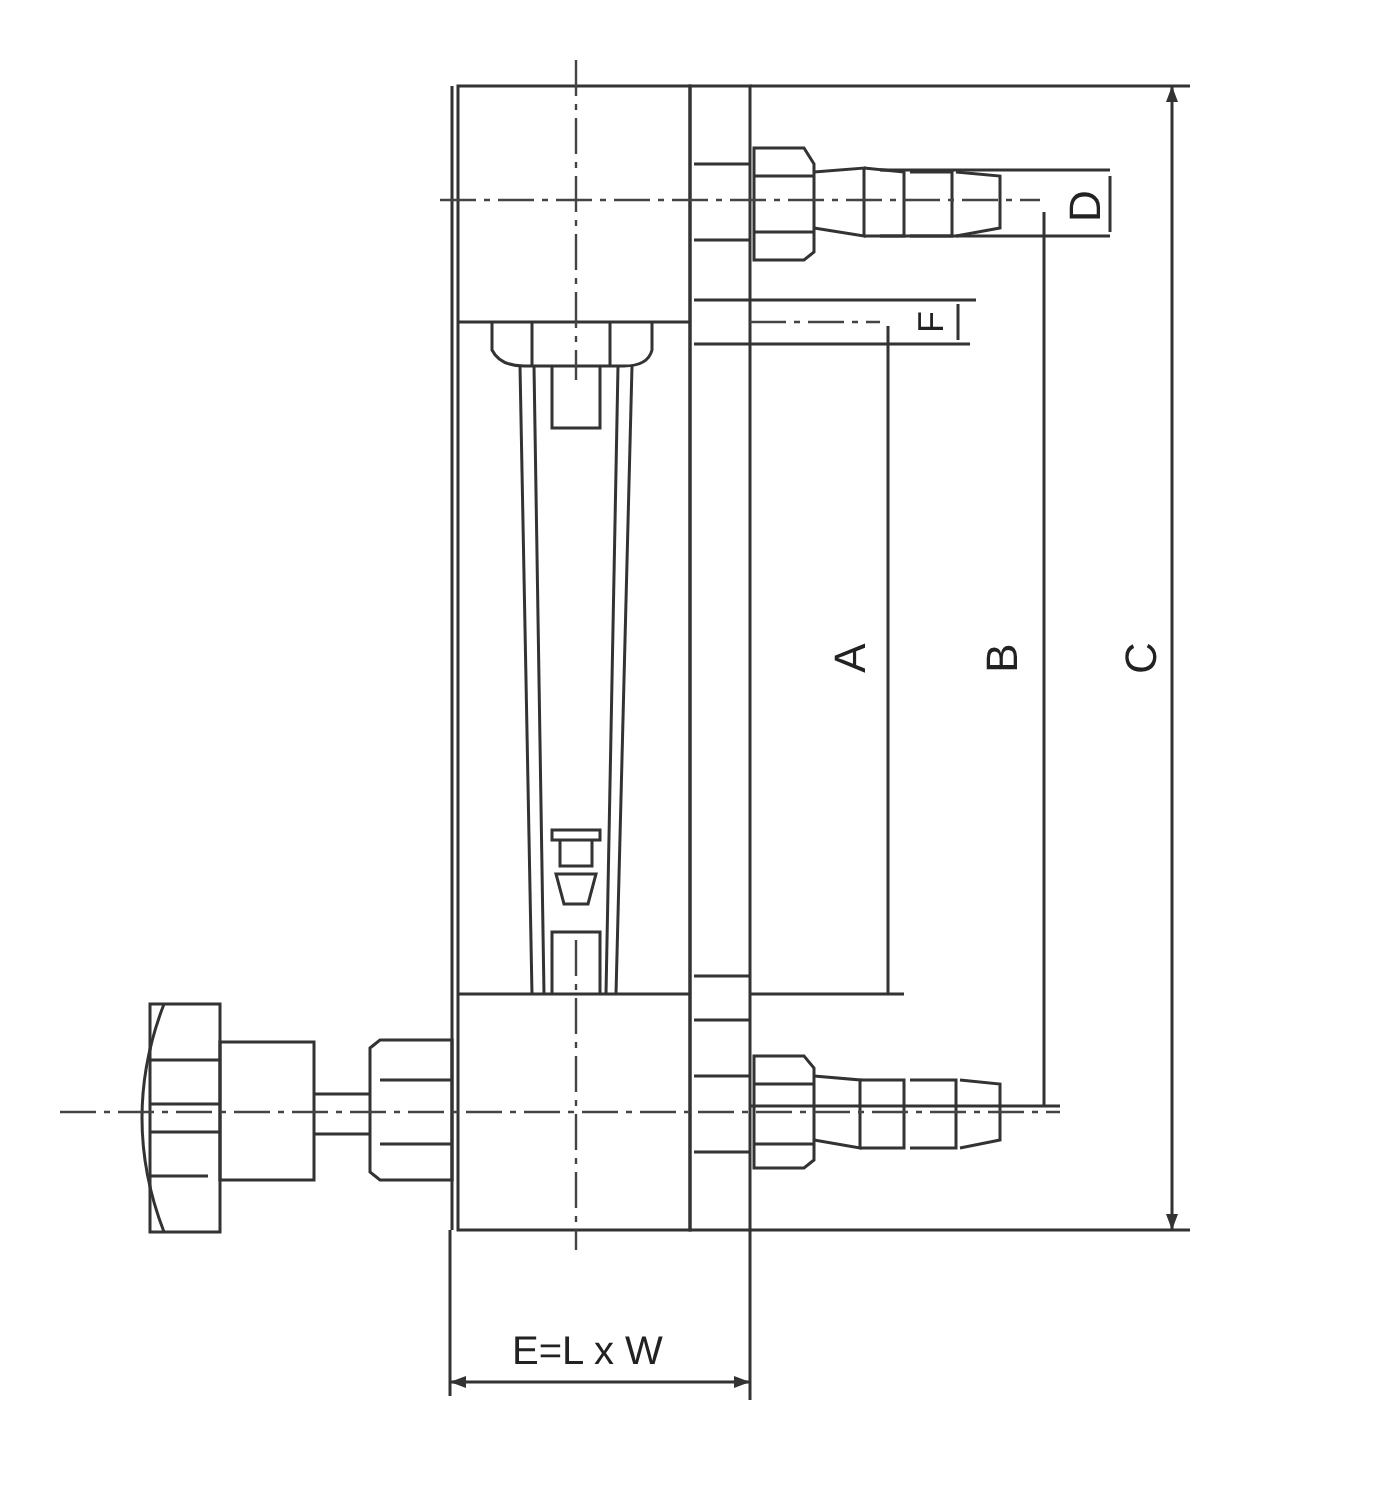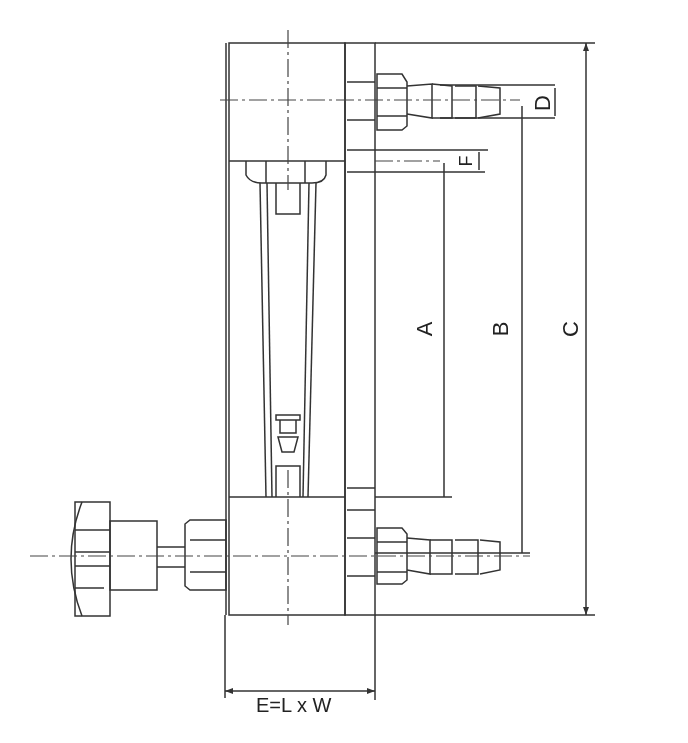--- a/index.html
+++ b/index.html
@@ -109,13 +109,13 @@
     <line x1="30" y1="556" x2="530" y2="556"></line>
     <line x1="375" y1="161" x2="440" y2="161"></line>
   </g>
 </svg>
 
 <div class="lbl rot" style="left:418px;top:318px;">A</div>
 <div class="lbl rot" style="left:494px;top:318px;">B</div>
 <div class="lbl rot" style="left:563px;top:318px;">C</div>
 <div class="lbl rot" style="left:535px;top:92px;">D</div>
 <div class="lbl rot" style="left:460px;top:152px;font-size:18px;">F</div>
-<div class="lbl" style="left:256px;top:695px;font-size:20px;">E=L x W</div>
+<div class="lbl" style="left:256px;top:666px;font-size:20px;">E=L x W</div>
 
 </body></html>

